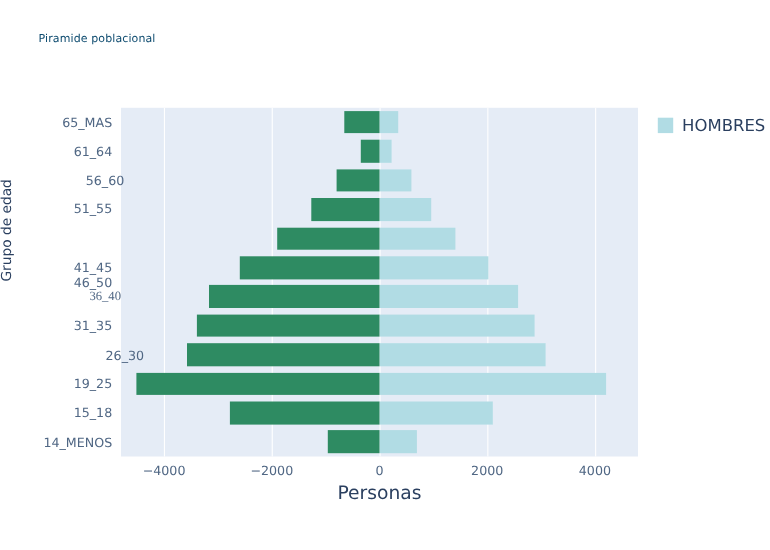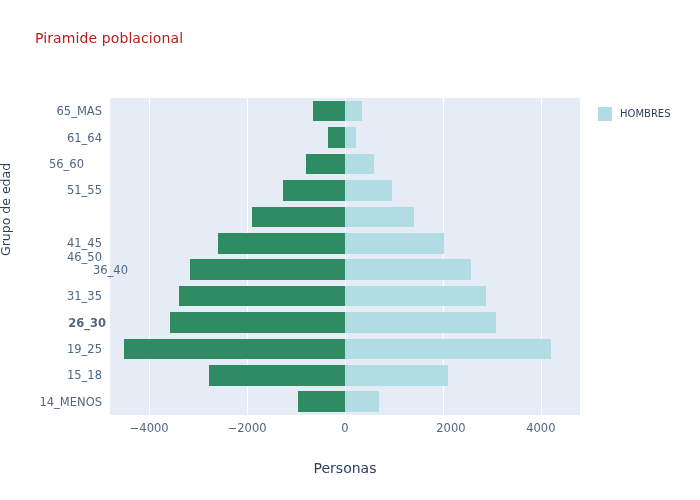--- a/index.html
+++ b/index.html
@@ -20,22 +20,22 @@
     left: 0; top: 0;
     width: 700px;
     height: 500px;
   }
 
   
   #chart-title {
     position: absolute;
     left: 35px;
     top: 30px;
-    font-size: 14px;
-    color: #b91c1c;
+    font-size: 10px;
+    color: #0c4a6e;
     letter-spacing: 0.1px;
     white-space: nowrap;
   }
 
   
   #plot-area {
     position: absolute;
     left: 110px;
     top: 98px;
     width: 470px;
@@ -89,24 +89,24 @@
     position: absolute;
     top: 421px;
     font-size: 11.5px;
     color: #506784;
     white-space: nowrap;
     transform: translateX(-50%);
   }
 
   #xlabel {
     position: absolute;
-    top: 460px;
+    top: 439px;
     left: 345px;
     transform: translateX(-50%);
-    font-size: 14px;
+    font-size: 17px;
     color: #2a3f5f;
     white-space: nowrap;
   }
 
   
   #legend {
     position: absolute;
     left: 598px;
     top: 104px;
   }
@@ -116,21 +116,21 @@
     height: 19px;
     margin-bottom: 2px;
   }
   .legend-swatch {
     width: 14px;
     height: 14px;
     margin-right: 8px;
     flex: 0 0 auto;
   }
   .legend-text {
-    font-size: 10px;
+    font-size: 15px;
     color: #2a3f5f;
     white-space: nowrap;
   }
 </style>
 </head>
 <body>
 
 <div id="chart-root">
 
   <div id="chart-title">Piramide poblacional</div>
@@ -192,37 +192,37 @@
           <div class="bar bar-hombres" title="HOMBRES 65_MAS: 340" style="left: 235px; width: 16.6458px; background: rgb(177, 220, 228);"></div>
           <div class="bar bar-mujeres" title="MUJERES 65_MAS: -660" style="left: 202.688px; width: 32.3125px; background: rgb(46, 139, 98);"></div>
         </div>
       </div>
   </div>
 
   <div id="y-ticks">
       <div class="ytick-label" style="top: 401.792px; right: 598px;">14_MENOS</div>
       <div class="ytick-label" style="top: 375.375px; right: 598px;">15_18</div>
       <div class="ytick-label" style="top: 348.958px; right: 598px;">19_25</div>
-      <div class="ytick-label" style="top: 322.542px; right: 594px; font-weight: bold;">26_30</div>
+      <div class="ytick-label" style="top: 322.542px; right: 569px;">26_30</div>
       <div class="ytick-label" style="top: 296.125px; right: 598px;">31_35</div>
-      <div class="ytick-label" style="top: 269.708px; right: 572px;">36_40</div>
+      <div class="ytick-label" style="top: 269.708px; right: 590px; font-family: Liberation Serif, serif;">36_40</div>
       <div class="ytick-label" style="top: 243.292px; right: 598px;">41_45</div>
       <div class="ytick-label" style="top: 216.875px; right: 598px; margin-top: 40px;">46_50</div>
       <div class="ytick-label" style="top: 190.458px; right: 598px;">51_55</div>
-      <div class="ytick-label" style="top: 164.042px; right: 616px;">56_60</div>
+      <div class="ytick-label" style="top: 164.042px; right: 587px;">56_60</div>
       <div class="ytick-label" style="top: 137.625px; right: 598px;">61_64</div>
       <div class="ytick-label" style="top: 111.208px; right: 598px;">65_MAS</div>
     </div>
   <div id="ylabel">Grupo de edad</div>
 
   <div id="x-ticks">
       <div class="xtick-label" style="left: 149.167px;">−4000</div>
       <div class="xtick-label" style="left: 247.083px; text-align: center;">−2000</div>
       <div class="xtick-label" style="left: 345px;">0</div>
-      <div class="xtick-label" style="left: 442.917px; margin-left: 8px;">2000</div>
+      <div class="xtick-label" style="left: 442.917px;">2000</div>
       <div class="xtick-label" style="left: 540.833px; text-align: right;">4000</div>
     </div>
   <div id="xlabel">Personas</div>
 
   <div id="legend">
       <div class="legend-item">
         <span class="legend-swatch" style="background: rgb(177, 220, 228);"></span>
         <span class="legend-text">HOMBRES</span>
       </div>
     </div>

